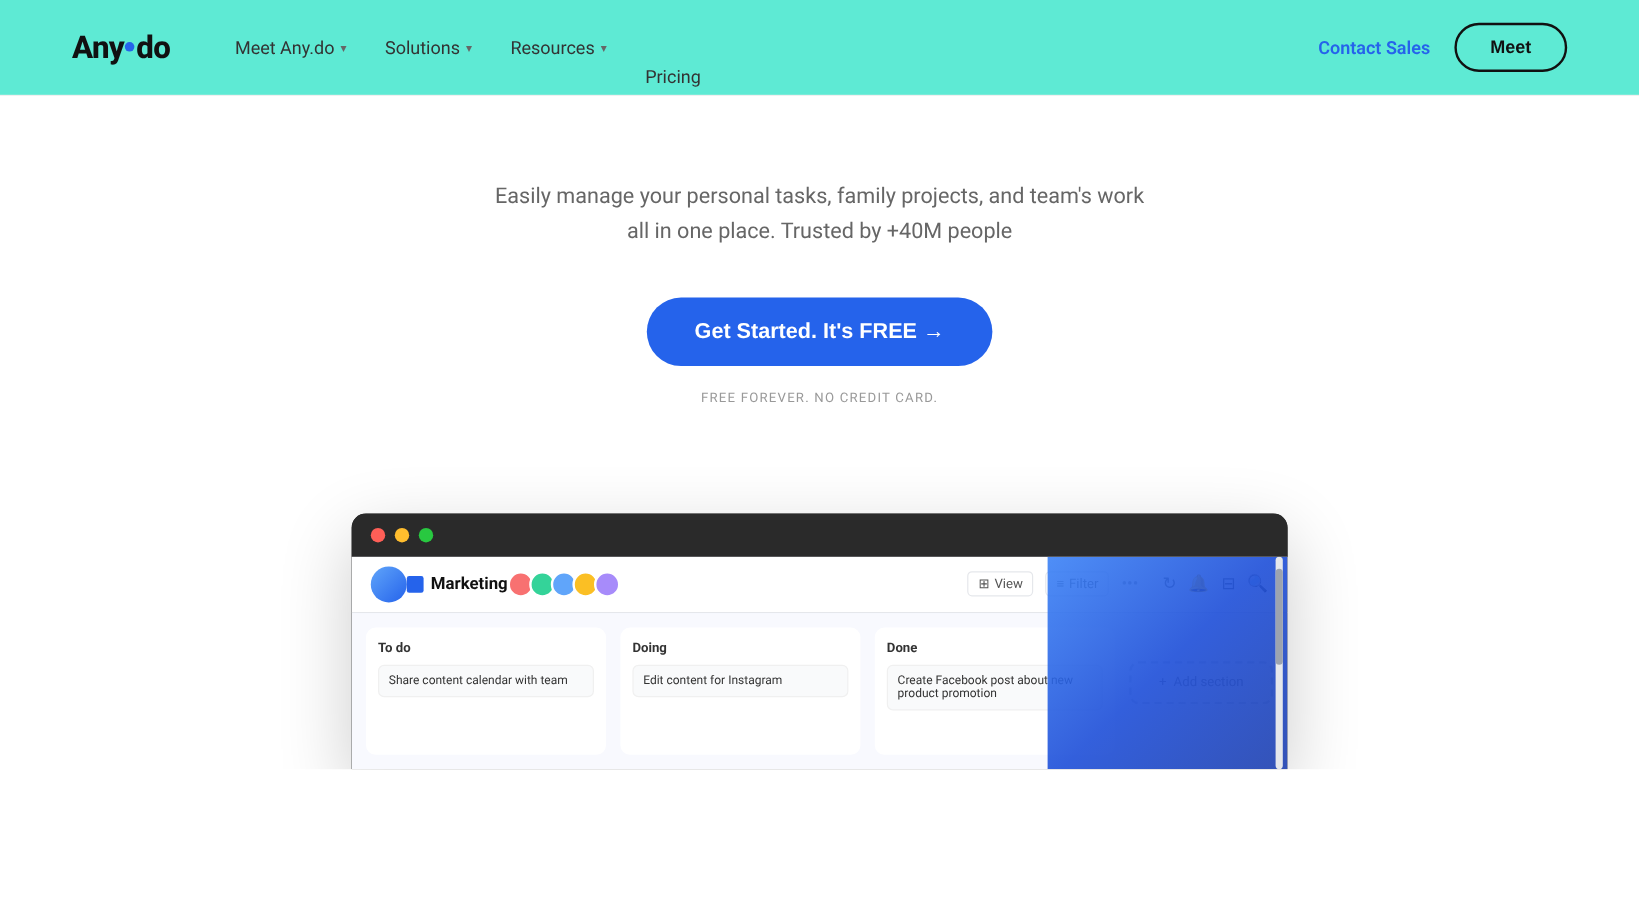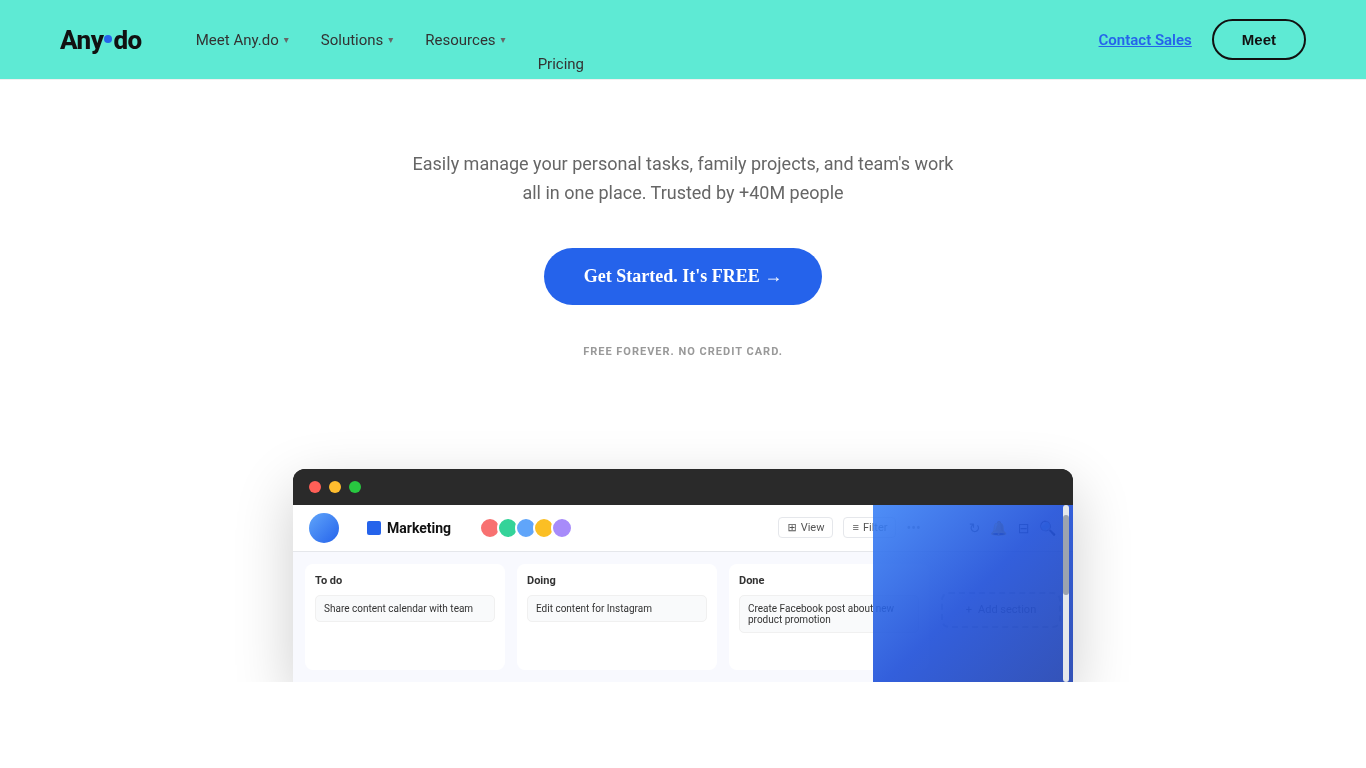--- a/index.html
+++ b/index.html
@@ -89,21 +89,20 @@
       align-items: center;
       gap: 20px;
     }
 
     .contact-sales {
       font-size: 15px;
       font-weight: 600;
       color: #2563eb;
       cursor: pointer;
       white-space: nowrap;
-      text-decoration: underline;
     }
 
     .login-btn {
       padding: 10px 28px;
       border: 2px solid #111;
       border-radius: 50px;
       font-size: 15px;
       font-weight: 600;
       color: #111;
       cursor: pointer;
@@ -159,31 +158,30 @@
       align-items: center;
       gap: 8px;
       background: #2563eb;
       color: #fff;
       font-size: 18px;
       font-weight: 600;
       padding: 18px 40px;
       border-radius: 50px;
       cursor: pointer;
       border: none;
-      margin-bottom: 24px;
-      font-family: Liberation Serif, serif;
+      margin-bottom: 4px;
     }
 
     .cta-sub {
       font-size: 11px;
-      font-weight: 700;
+      font-weight: 400;
       color: #999;
       letter-spacing: 1px;
       text-transform: uppercase;
-      margin-bottom: 71px;
+      margin-bottom: 50px;
     }
 
     
     .preview-container {
       display: flex;
       justify-content: center;
       padding: 0 60px;
     }
 
     .browser-mockup {
@@ -220,21 +218,21 @@
       overflow: hidden;
     }
 
     
     .app-header {
       background: #fff;
       display: flex;
       align-items: center;
       padding: 8px 16px;
       border-bottom: 1px solid #e5e7eb;
-      gap: 28px;
+      gap: 0;
     }
 
     .app-avatar {
       width: 30px;
       height: 30px;
       border-radius: 50%;
       background: linear-gradient(135deg, #60a5fa, #2563eb);
     }
 
     .app-project-name {

